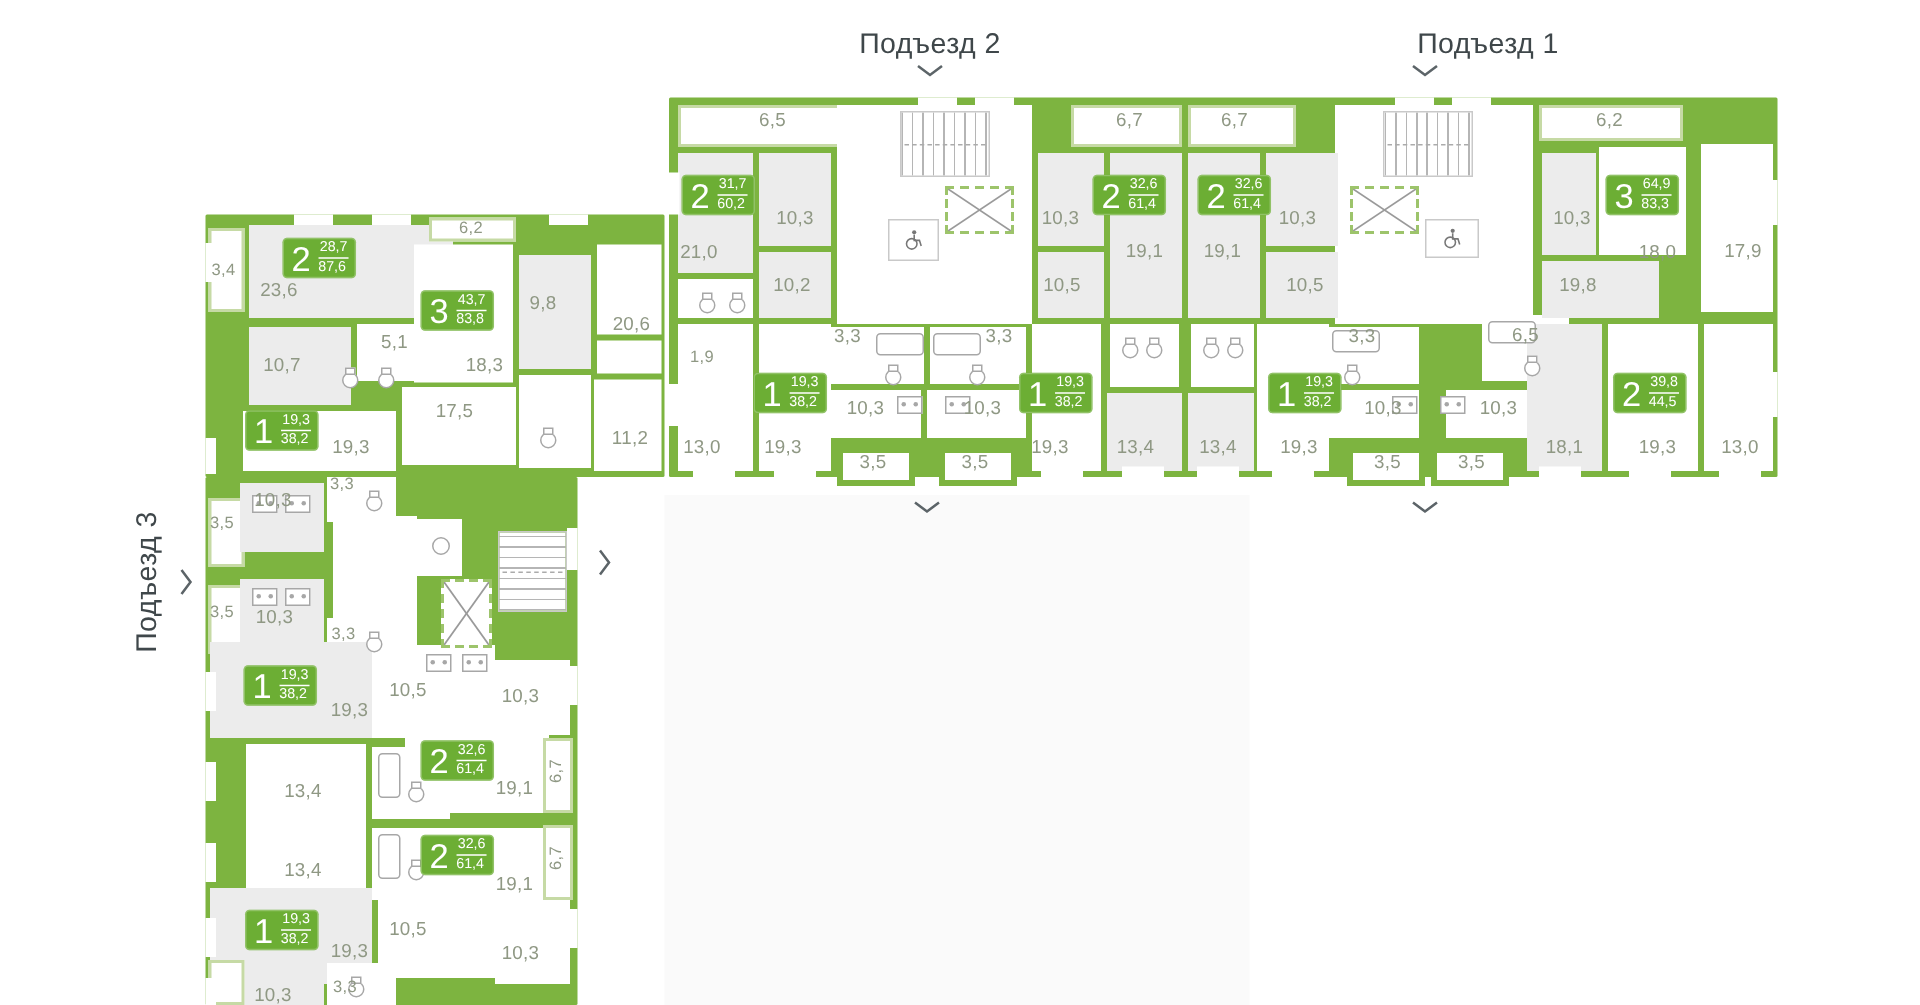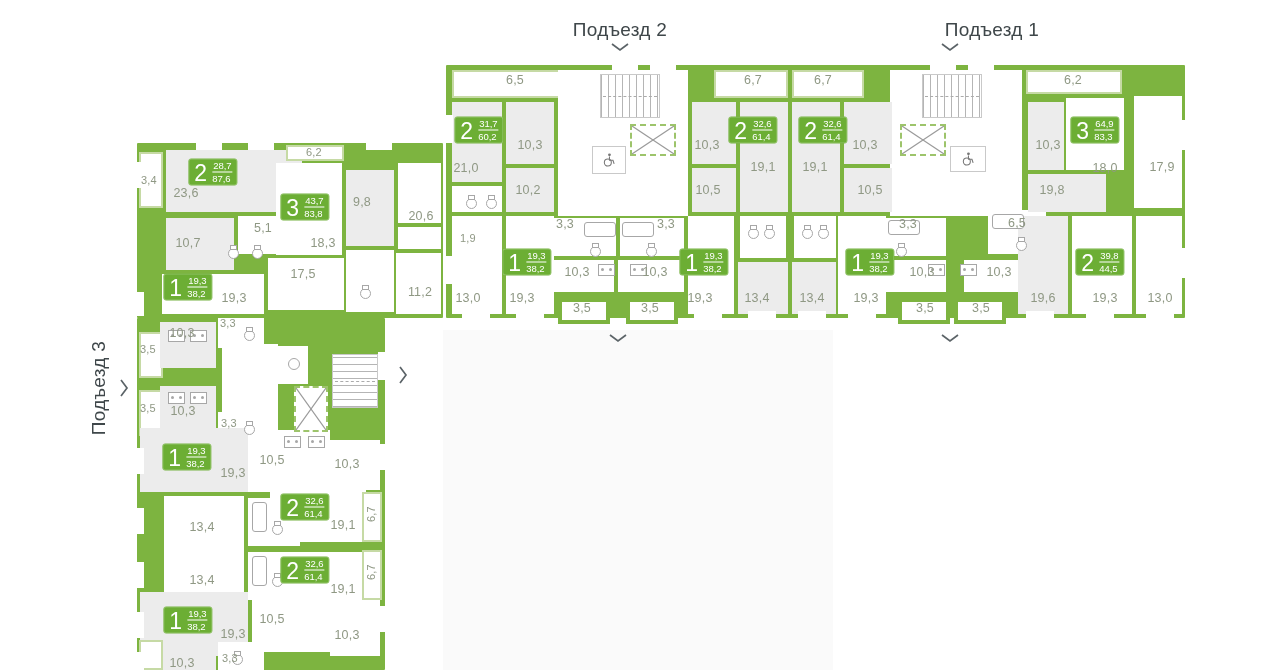--- a/index.html
+++ b/index.html
@@ -288,21 +288,21 @@
     <div class="area-label" style="left: 812px; top: 298px;">13,4</div>
     <div class="area-label" style="left: 865px; top: 145px;">10,3</div>
     <div class="area-label" style="left: 870px; top: 190px;">10,5</div>
     <div class="area-label" style="left: 908px; top: 224px;">3,3</div>
     <div class="area-label" style="left: 1017px; top: 223px;">6,5</div>
     <div class="area-label" style="left: 922px; top: 272px;">10,3</div>
     <div class="area-label" style="left: 999px; top: 272px;">10,3</div>
     <div class="area-label" style="left: 866px; top: 298px;">19,3</div>
     <div class="area-label" style="left: 925px; top: 308px;">3,5</div>
     <div class="area-label" style="left: 981px; top: 308px;">3,5</div>
-    <div class="area-label" style="left: 1043px; top: 298px;">19,6</div>
+    <div class="area-label" style="left: 1043px; top: 298px;">18,1</div>
     <div class="area-label" style="left: 1105px; top: 298px;">19,3</div>
     <div class="area-label" style="left: 1160px; top: 298px;">13,0</div>
     <div class="area-label" style="left: 1048px; top: 145px;">10,3</div>
     <div class="area-label" style="left: 1052px; top: 190px;">19,8</div>
     <div class="area-label" style="left: 1105px; top: 168px;">18,0</div>
     <div class="area-label" style="left: 1162px; top: 167px;">17,9</div>
     <div class="area-label small" style="left: 149px; top: 180px;">3,4</div>
     <div class="area-label" style="left: 186px; top: 193px;">23,6</div>
     <div class="area-label small" style="left: 314px; top: 152px;">6,2</div>
     <div class="area-label" style="left: 362px; top: 202px;">9,8</div>

